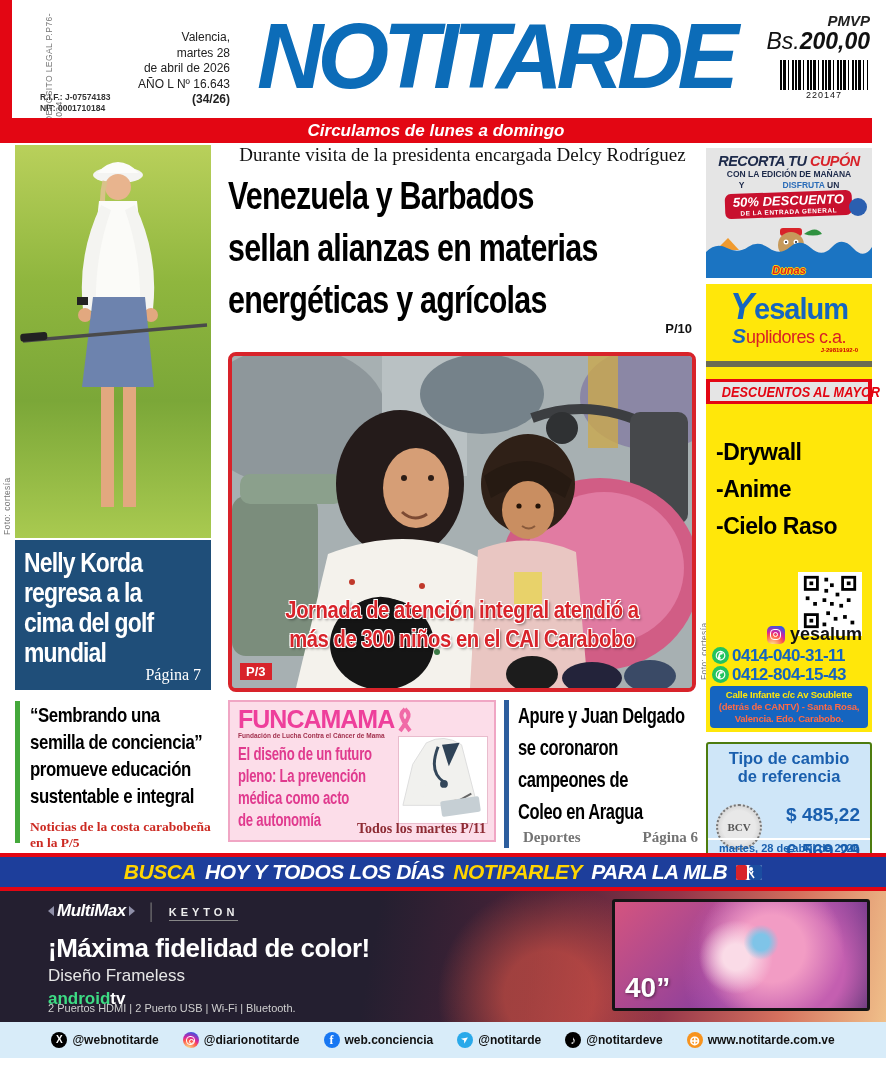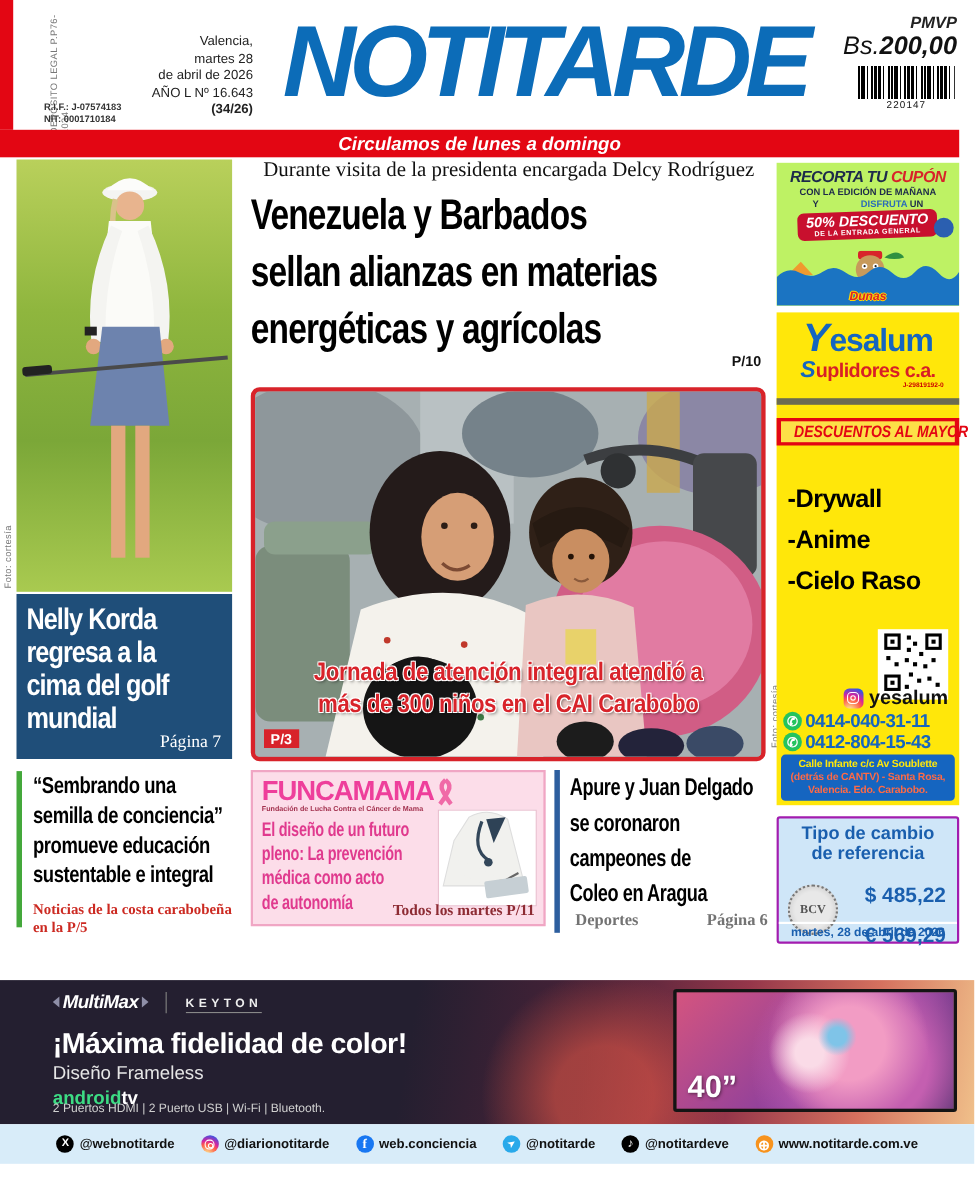--- a/index.html
+++ b/index.html
@@ -57,58 +57,58 @@
   .fc-head .ln{font-size:18px;font-weight:bold;letter-spacing:-.3px;line-height:22px;color:#e03a8e;transform:scaleX(.73);transform-origin:0 0;text-shadow:.5px .5px 0 #b univ;}
   .fc-photo{position:absolute;right:6px;top:34px;width:88px;height:86px;background:#fff;border:1px solid #e9bccd;}
   .fc-foot{position:absolute;right:8px;bottom:3px;font-family:"Liberation Serif",serif;font-weight:bold;font-size:14px;color:#8d2b33;}
 
   .coleo{left:504px;top:700px;width:196px;height:148px;border-left:5px solid #2d5e9e;padding-left:9px;box-sizing:border-box;}
   .coleo .hl{font-size:22px;font-weight:bold;letter-spacing:-.5px;line-height:32px;color:#000;transform:scaleX(.75);transform-origin:0 0;}
   .coleo-foot{position:absolute;left:14px;right:2px;bottom:2px;display:flex;justify-content:space-between;
      font-family:"Liberation Serif",serif;font-weight:bold;font-size:15px;color:#737373;}
 
   
-  .cupon{left:706px;top:148px;width:166px;height:130px;background:#bef264;overflow:hidden;text-align:center;}
+  .cupon{left:706px;top:148px;width:166px;height:130px;background:#e5e5e5;overflow:hidden;text-align:center;}
   .cu1{margin-top:5px;font-size:14.5px;font-weight:bold;font-style:italic;letter-spacing:-.5px;color:#1d2a4a;}
   .cu1 .r{color:#d8232a;}
   .cu2,.cu3{font-size:8.5px;font-weight:bold;color:#1d2a4a;line-height:1.25;}
   .cu3 .blu{color:#2b6cb8;margin-left:36px;}
   .cu-banner{display:inline-block;background:#c8102e;color:#fff;transform:rotate(-2deg);border-radius:6px;padding:1px 8px 2px;margin-top:2px;}
   .cu-banner .b1{display:block;font-size:13px;font-weight:bold;font-style:italic;}
   .cu-banner .b2{display:block;font-size:6.5px;font-weight:bold;letter-spacing:.5px;}
   .cu-badge{position:absolute;right:5px;top:50px;width:18px;height:18px;border-radius:50%;background:#2b5fb0;}
   .cu-wave{position:absolute;left:0;bottom:0;width:166px;height:50px;}
   .cu-mascot{position:absolute;left:0;bottom:2px;width:100%;text-align:center;font-size:11px;font-weight:bold;font-style:italic;color:#d8232a;
      text-shadow:-1px 0 0 #ffd400,1px 0 0 #ffd400,0 -1px 0 #ffd400,0 1px 0 #ffd400;}
 
   .yesalum{left:706px;top:284px;width:166px;height:448px;background:#ffe70a;text-align:center;}
   .ys-logo{padding-top:8px;line-height:30px;}
   .ys-y{font-size:36px;font-weight:bold;font-style:italic;color:#1565c0;}
   .ys-rest{font-size:29px;font-weight:bold;color:#1565c0;letter-spacing:-1px;}
   .ys-l2{line-height:18px;margin-top:-2px;}
   .ys-s{font-size:21px;font-weight:bold;font-style:italic;color:#1565c0;}
-  .ys-srest{font-size:18px;font-weight:bold;color:#d81f26;letter-spacing:-.5px;}
+  .ys-srest{font-size:18px;font-weight:normal;color:#d81f26;letter-spacing:-.5px;}
   .ys-reg{font-size:6px;font-weight:bold;color:#c00;text-align:right;padding-right:14px;}
   .ys-sep{height:6px;background:#6b6b52;margin-top:8px;}
   .ys-band{margin-top:12px;background:#e30613;padding:3px 4px;}
-  .ys-band .inner{background:#fde047;display:block;}
+  .ys-band .inner{background:#e5e5e5;display:block;}
   .ys-band .txt{display:block;font-size:15px;font-weight:bold;font-style:italic;color:#e30613;white-space:nowrap;transform:scaleX(.85);transform-origin:50% 50%;padding:1px 0;}
   .ys-items{margin-top:30px;text-align:left;padding-left:10px;}
   .ys-items .it{display:block;font-size:23px;font-weight:bold;letter-spacing:-.5px;line-height:37px;color:#000;}
   .ys-qr{position:absolute;right:10px;top:288px;width:60px;height:60px;background:#fff;padding:2px;}
   .ys-ig{position:absolute;right:10px;top:340px;display:flex;align-items:center;gap:5px;font-size:18px;font-weight:bold;color:#111;}
   .ys-phones{position:absolute;left:4px;right:4px;top:362px;}
   .ys-ph{display:flex;align-items:center;gap:3px;justify-content:flex-start;padding-left:2px;height:19px;}
   .ys-ph .num{font-size:17px;font-weight:bold;letter-spacing:-.5px;color:#1565c0;}
   .ys-addr{position:absolute;left:4px;right:4px;bottom:4px;background:#1565c0;border-radius:4px;padding:3px 1px;}
   .ys-addr .al{display:block;font-size:9.5px;font-weight:bold;line-height:12px;letter-spacing:-.2px;}
   .ys-addr .a1{color:#ffe70a;}
   .ys-addr .a2,.ys-addr .a3{color:#ff6a45;}
 
-  .exchange{left:706px;top:742px;width:166px;height:116px;background:#cfe6f8;border:2px solid #a21caf;border-radius:3px;box-sizing:border-box;text-align:center;}
+  .exchange{left:706px;top:742px;width:166px;height:116px;background:#cfe6f8;border:2px solid #4d7c0f;border-radius:3px;box-sizing:border-box;text-align:center;}
   .ex-title{margin-top:5px;font-size:16.5px;font-weight:bold;color:#1a5fae;line-height:18px;}
   .ex-body{display:flex;align-items:center;justify-content:space-between;padding:6px 10px 0 8px;}
   .ex-seal{width:46px;height:46px;border-radius:50%;background:radial-gradient(circle,#e8e8e8 0 55%,#bdbdbd 100%);border:2px dotted #777;box-sizing:border-box;display:flex;align-items:center;justify-content:center;font-family:"Liberation Serif",serif;font-size:11px;font-weight:bold;color:#555;}
   .ex-vals{text-align:right;}
   .ex-row{font-size:19px;font-weight:bold;color:#1a5fae;line-height:24px;margin-top:12px;}
   .ex-date{position:absolute;left:0;right:0;bottom:2px;border-top:2px solid #fff;padding-top:2px;font-size:11px;font-weight:bold;color:#1a5fae;}
 
   
   .mlb-banner{left:0;top:853px;width:886px;height:30px;background:#1d3e9b;border-top:4px solid #e30613;border-bottom:4px solid #e30613;box-sizing:content-box;
      display:flex;align-items:center;justify-content:center;gap:9px;}
@@ -448,20 +448,33 @@
     <div class="ex-body">
       <div class="ex-seal">BCV</div>
       <div class="ex-vals">
         <div class="ex-row">$  485,22</div>
         <div class="ex-row">€  569,29</div>
       </div>
     </div>
     <div class="ex-date">martes, 28 de abril de 2026</div>
   </div>
 
+  <div class="abs mlb-banner">
+    <span class="y">BUSCA</span>
+    <span class="w">HOY Y TODOS LOS DÍAS</span>
+    <span class="y">NOTIPARLEY</span>
+    <span class="w">PARA LA MLB</span>
+    <svg width="26" height="15" viewBox="0 0 26 15">
+      <rect width="26" height="15" rx="2" fill="#fff"></rect>
+      <rect x="0" y="0" width="11" height="15" rx="2" fill="#d8232a"></rect>
+      <rect x="13" y="0" width="13" height="15" rx="2" fill="#1b4da0"></rect>
+      <circle cx="15" cy="4" r="2" fill="#fff"></circle>
+      <path d="M13 6 l5 7 M17 6 l-2 4" stroke="#fff" stroke-width="1.6"></path>
+    </svg>
+  </div>
 
   <div class="abs tvad">
     <div class="tv-left">
       <div class="brandrow">
         <span class="mm">
           <span class="tri l"></span>
           <span>MultiMax</span>
           <span class="tri r"></span>
         </span>
         <span class="bsep">│</span>

